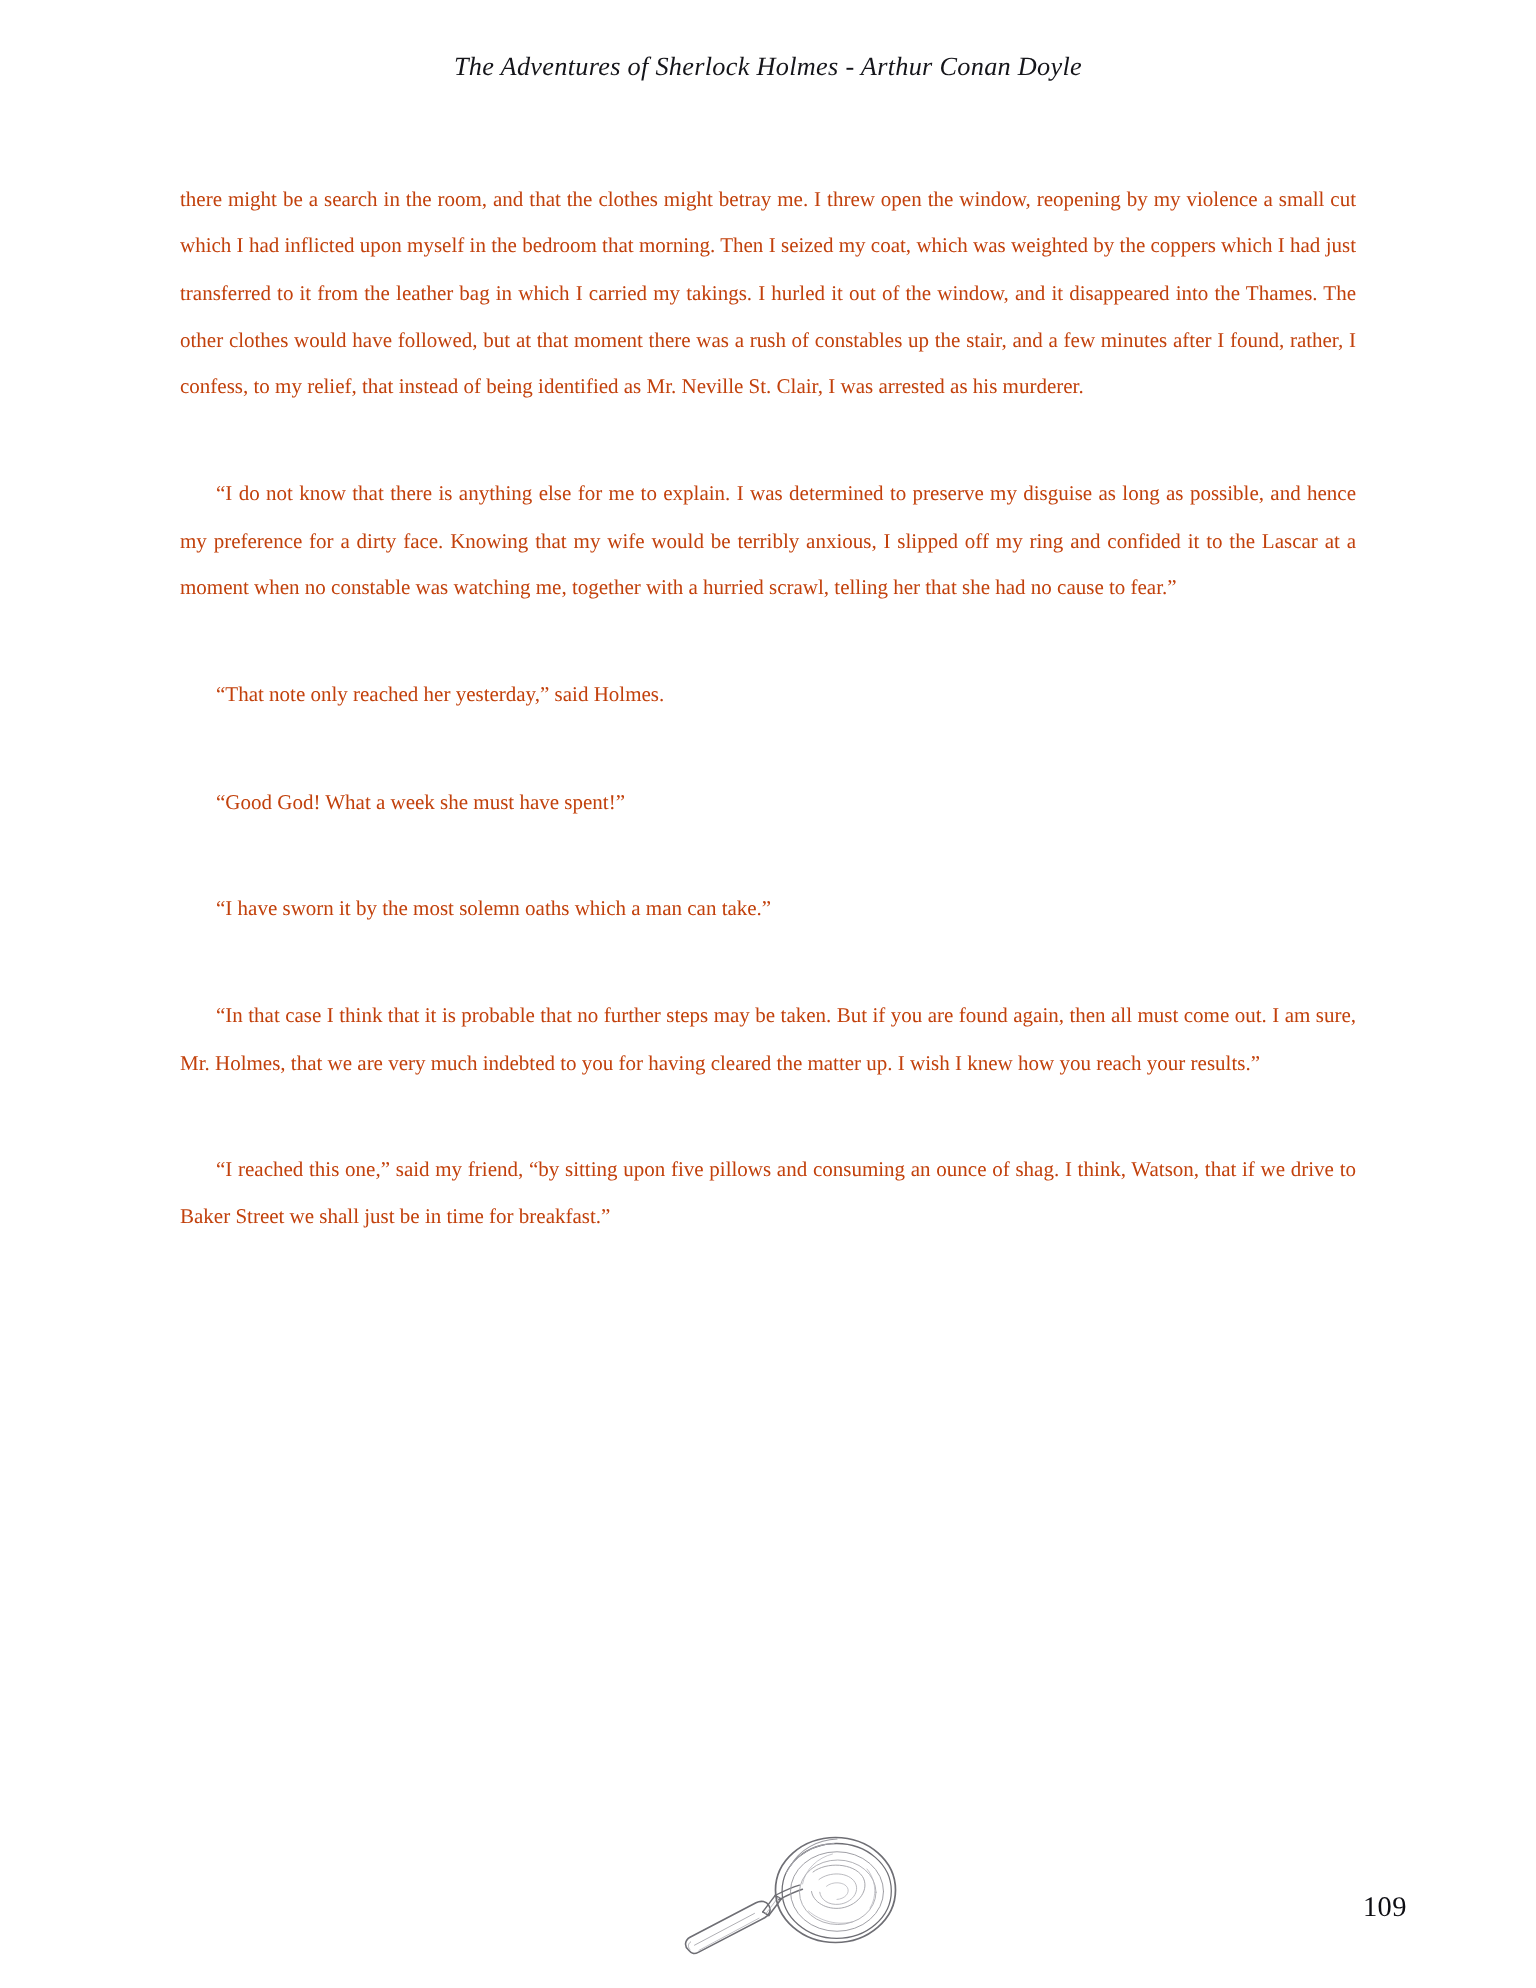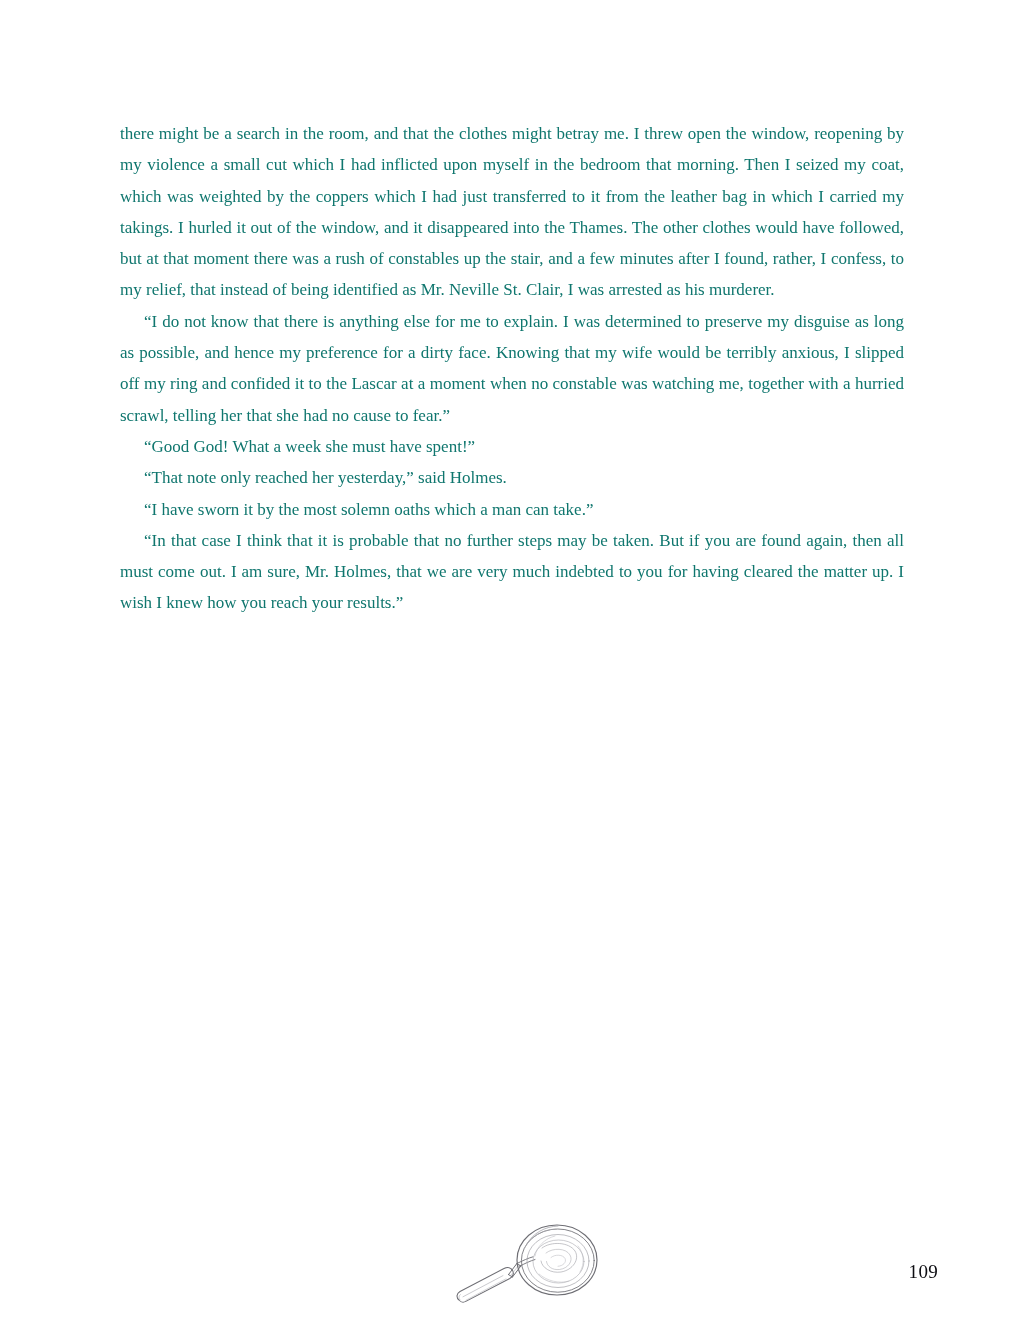--- a/index.html
+++ b/index.html
@@ -36,31 +36,32 @@
   
   .textblock {
     position: absolute;
     top: 118px;
     left: 120px;
     width: 784px;
   }
 
   .textblock p {
     margin: 0;
-    font-size: 17px;
+    font-size: 14px;
     line-height: 31.3px;
     text-align: justify;
     text-justify: inter-word;
-    color: #0f766e;
+    color: #c2410c;
     hyphens: none;
     -webkit-hyphens: none;
   }
 
   .textblock p.indent {
     text-indent: 24px;
+    margin-top: 40px;
   }
 
   .textblock p.noindent {
     text-indent: 0;
   }
 
   
   .ornament {
     position: absolute;
     left: 447px;
@@ -84,28 +85,30 @@
     font-weight: normal;
     color: #0d0d12;
     letter-spacing: 0.3px;
   }
 </style>
 </head>
 <body>
 
 <div class="page">
 
+  <div class="running-head">The Adventures of Sherlock Holmes - Arthur Conan Doyle</div>
 
   <div class="textblock">
     <p class="noindent">there might be a search in the room, and that the clothes might betray me. I threw open the window, reopening by my violence a small cut which I had inflicted upon myself in the bedroom that morning. Then I seized my coat, which was weighted by the coppers which I had just transferred to it from the leather bag in which I carried my takings. I hurled it out of the window, and it disappeared into the Thames. The other clothes would have followed, but at that moment there was a rush of constables up the stair, and a few minutes after I found, rather, I confess, to my relief, that instead of being identified as Mr. Neville St. Clair, I was arrested as his murderer.</p>
     <p class="indent">“I do not know that there is anything else for me to explain. I was determined to preserve my disguise as long as possible, and hence my preference for a dirty face. Knowing that my wife would be terribly anxious, I slipped off my ring and confided it to the Lascar at a moment when no constable was watching me, together with a hurried scrawl, telling her that she had no cause to fear.”</p>
+    <p class="indent">“That note only reached her yesterday,” said Holmes.</p>
     <p class="indent">“Good God! What a week she must have spent!”</p>
-    <p class="indent">“That note only reached her yesterday,” said Holmes.</p>
     <p class="indent">“I have sworn it by the most solemn oaths which a man can take.”</p>
     <p class="indent">“In that case I think that it is probable that no further steps may be taken. But if you are found again, then all must come out. I am sure, Mr. Holmes, that we are very much indebted to you for having cleared the matter up. I wish I knew how you reach your results.”</p>
+    <p class="indent">“I reached this one,” said my friend, “by sitting upon five pillows and consuming an ounce of shag. I think, Watson, that if we drive to Baker Street we shall just be in time for breakfast.”</p>
   </div>
 
   <div class="ornament">
     <svg viewBox="0 0 165 92" xmlns="http://www.w3.org/2000/svg">
       <g fill="none" stroke="#6e6e74" stroke-width="1.05" stroke-linecap="round" stroke-linejoin="round">
 
         <path d="M12,78 C9,75.5 9.5,71.5 13,69.5 L57,46.5 C60.5,44.7 64,45.6 65.6,48.4
                  C67.2,51.2 66.2,54.6 62.8,56.5 L18.8,79.4 C15.4,81.2 14,80.3 12,78 Z"></path>
 
         <path d="M16,74.8 L56,53.6" stroke-width="0.6" stroke="#a6a6ac"></path>

